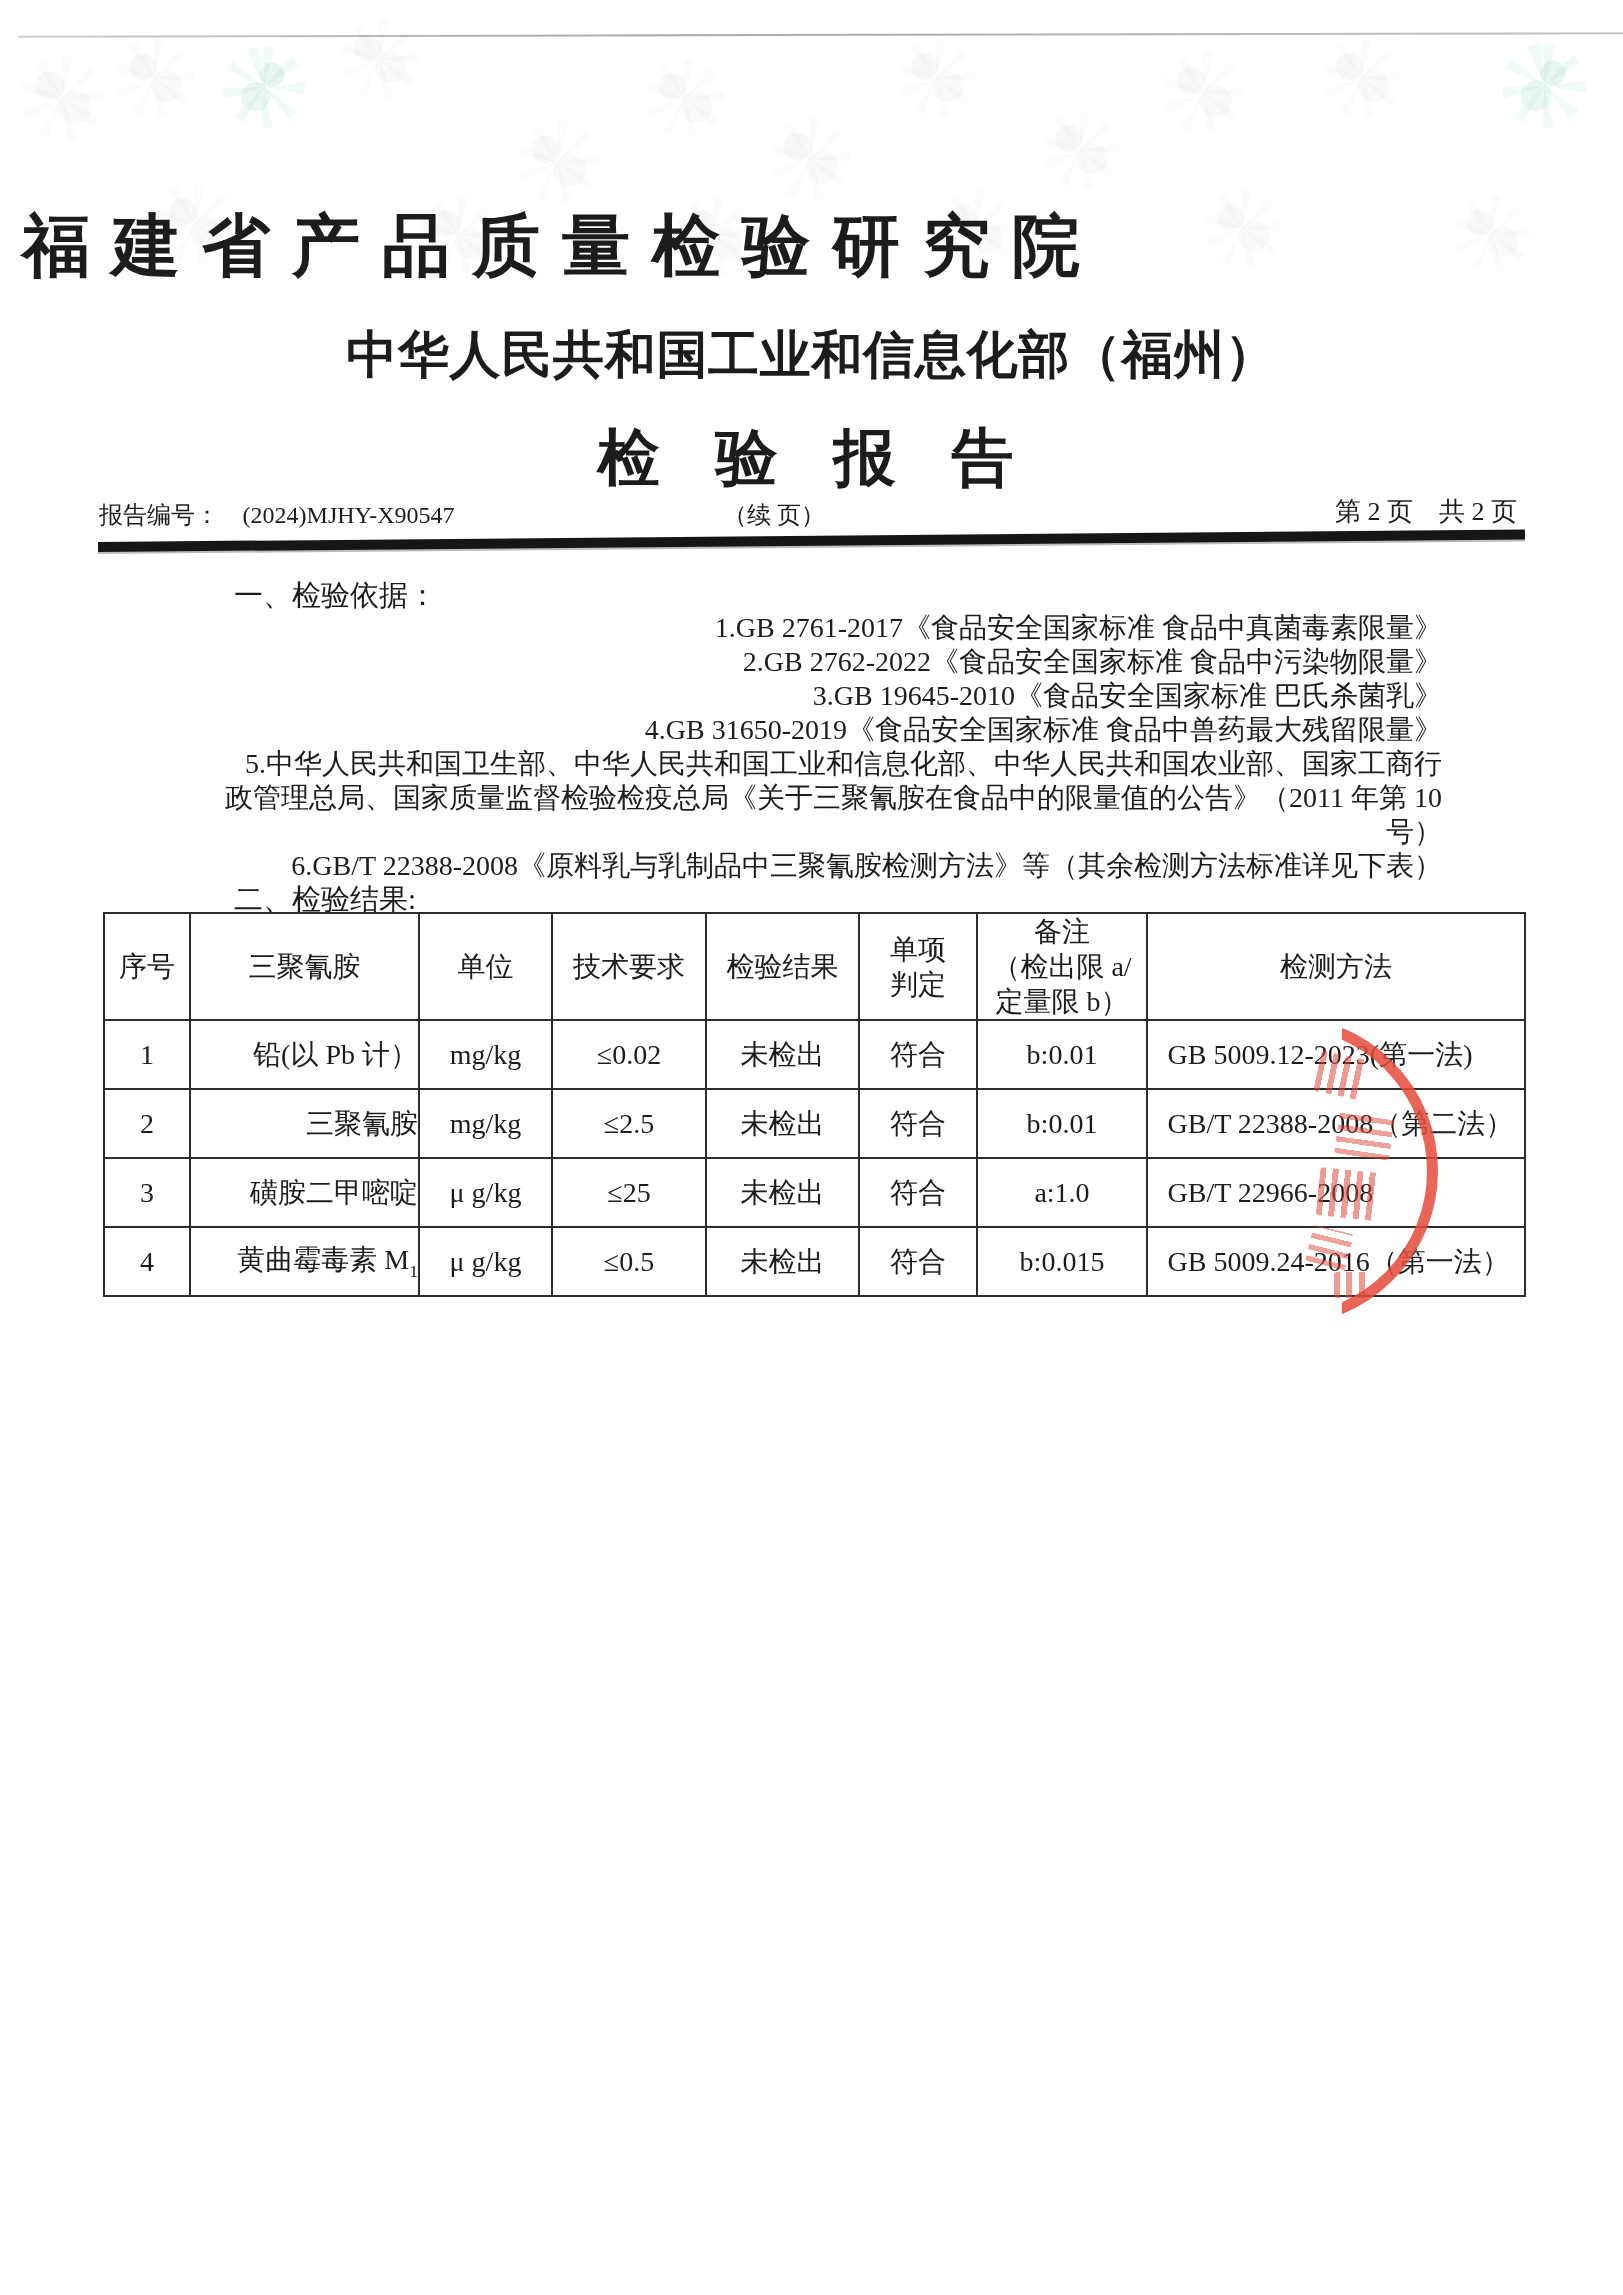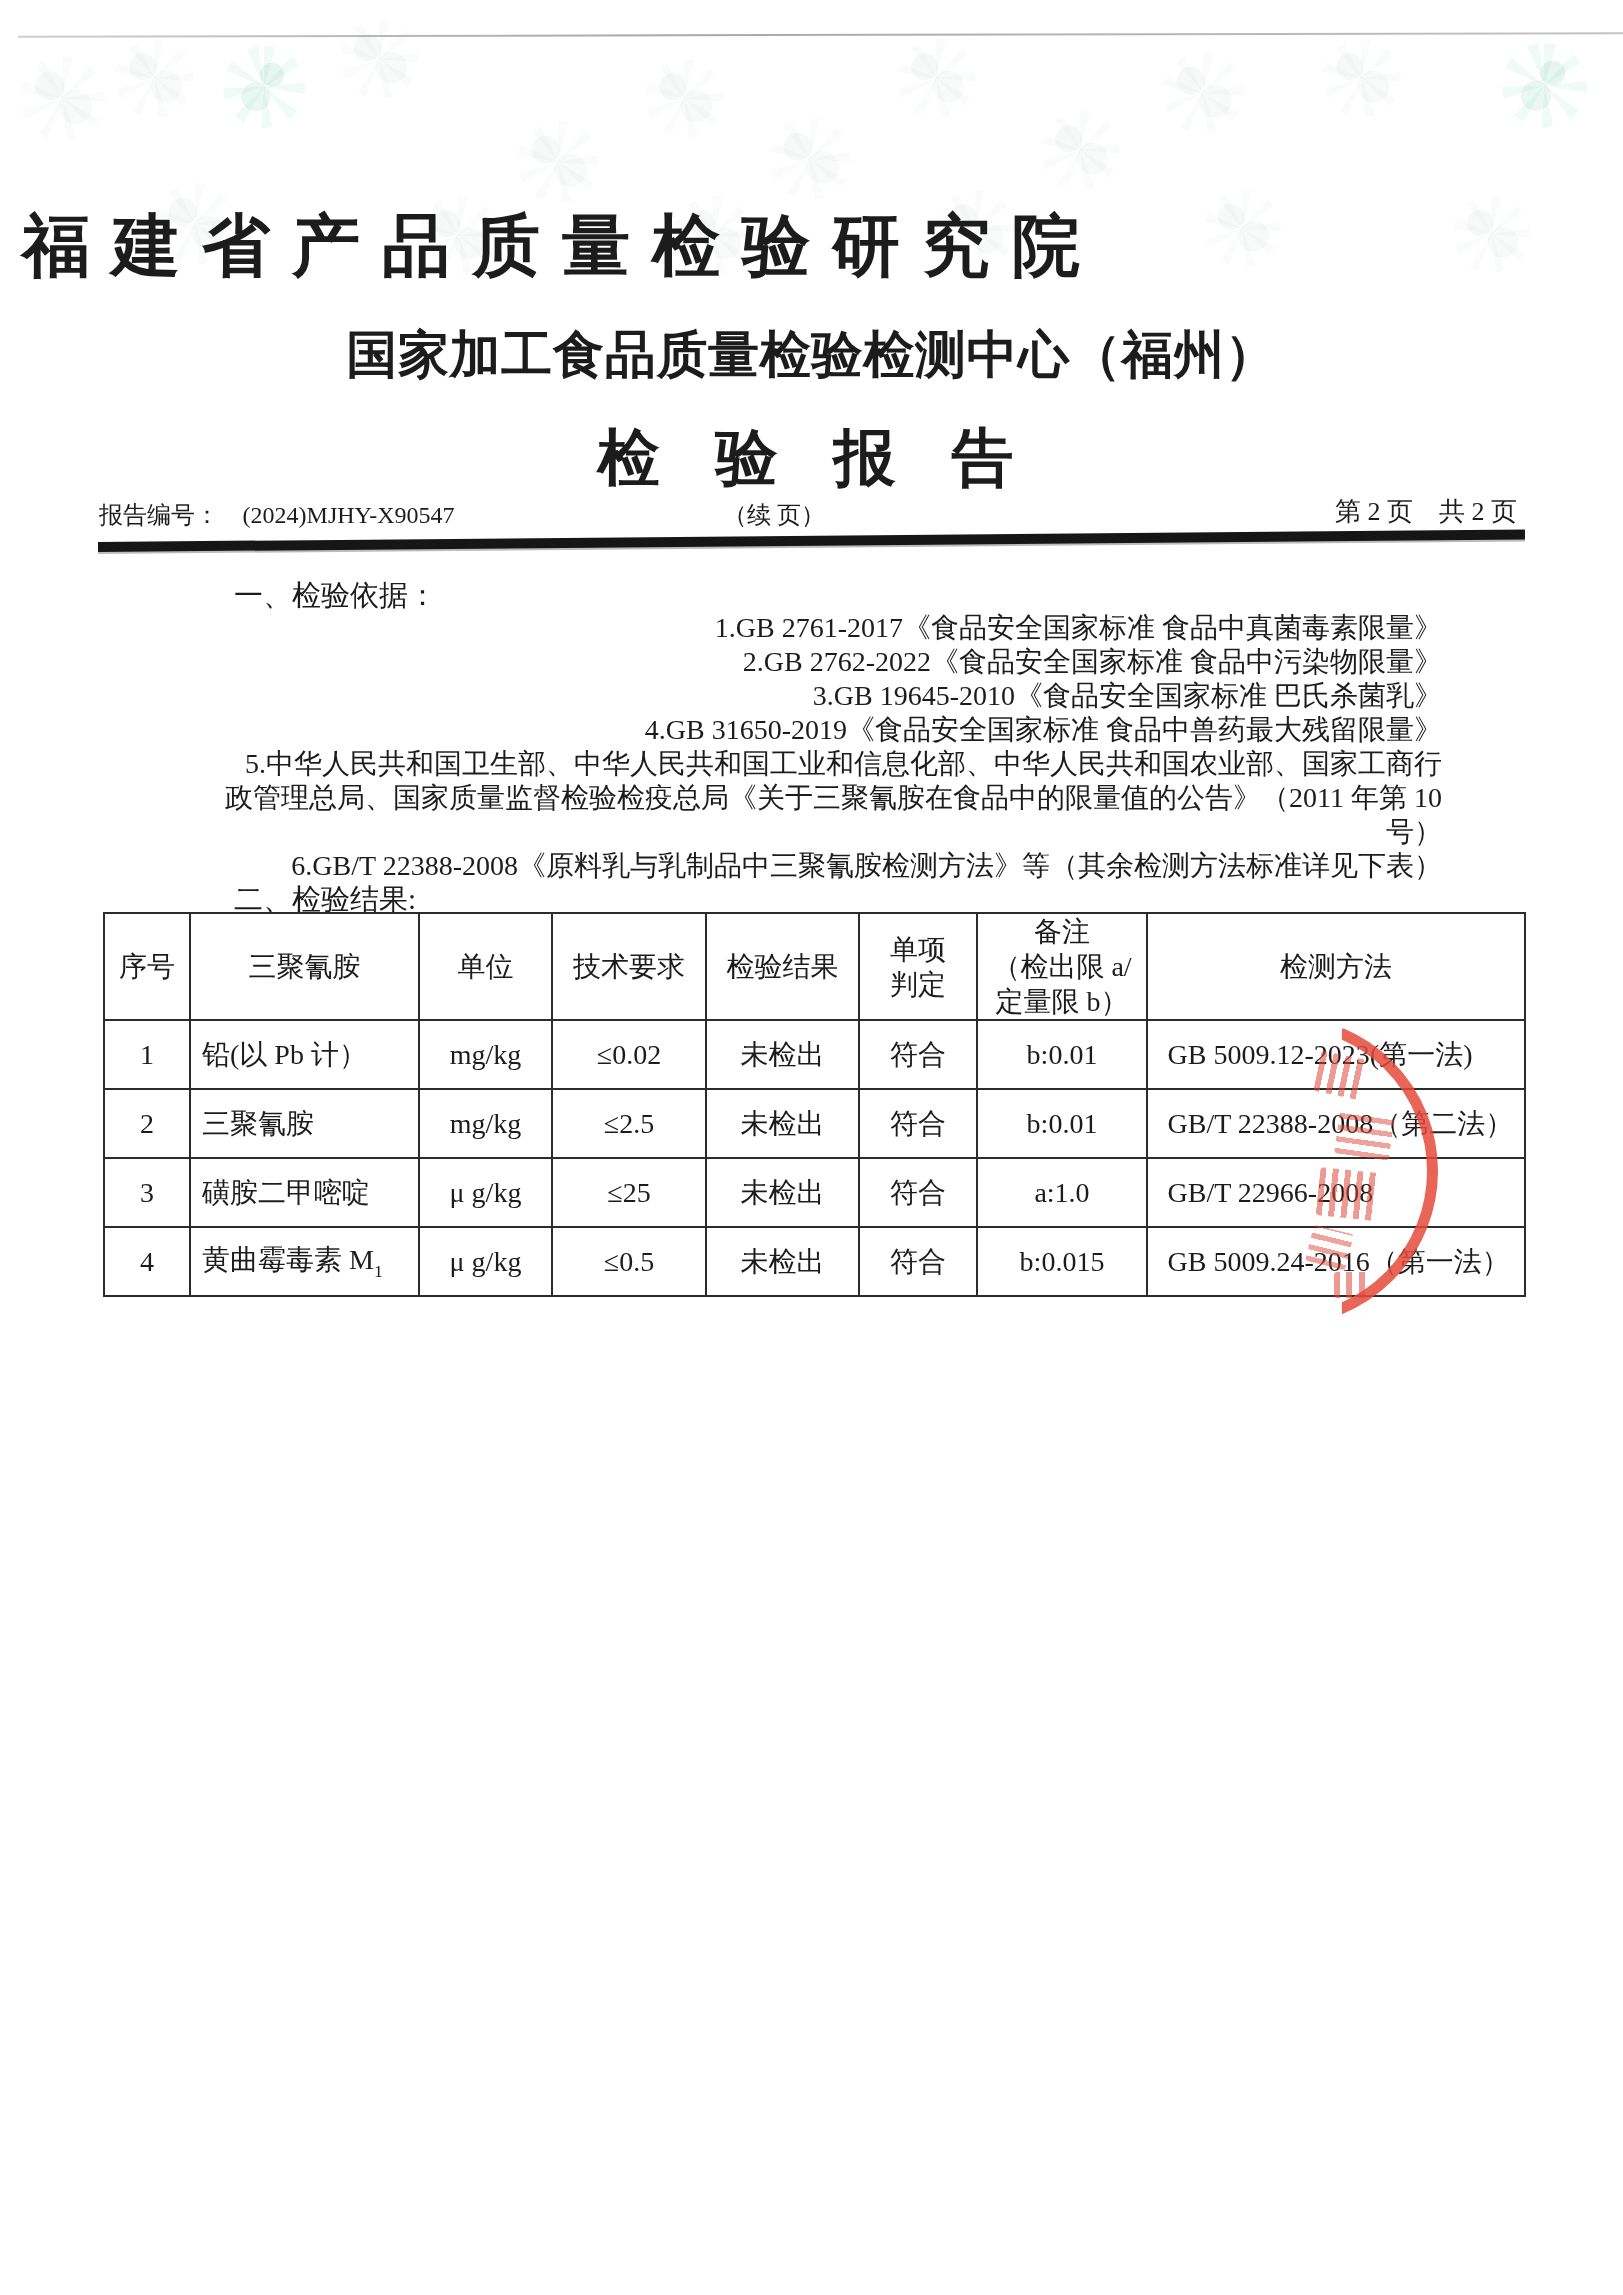--- a/index.html
+++ b/index.html
@@ -73,21 +73,21 @@
     font-size:28px; color:#1c1c1c;
     border:2.6px solid #262626;
   }
   table.results th, table.results td {
     border:2px solid #2c2c2c;
     text-align:center; vertical-align:middle;
     padding:0; overflow:hidden;
   }
   table.results thead th { height:98px; font-weight:400; white-space:pre-line; line-height:1.25; }
   table.results tbody td { height:67px; }
-  table.results td.col-item   { text-align:left; padding-left:11px;border-radius:21px; }
+  table.results td.col-item   { text-align:right; padding-left:11px;border-radius:21px; }
   table.results td.col-method { text-align:left; padding-left:19.6px; white-space:nowrap; }
   table.results sub { font-size:17.7px; vertical-align:-7.9px; }
 
   .footer-note {
     position:absolute; left:0; top:1306px; width:1623px;
     text-align:center; font-size:28px; letter-spacing:2px;
   }
 
   
   .stamp-arc {
@@ -126,21 +126,21 @@
       <div class="wm teal" style="left: 1502px; top: 43px; width: 85px; height: 85px;"></div>
       <div class="wm gray" style="left: 154px; top: 183px; width: 82px; height: 82px;"></div>
       <div class="wm gray" style="left: 419px; top: 196px; width: 79px; height: 79px;"></div>
       <div class="wm gray" style="left: 674px; top: 196px; width: 79px; height: 79px;"></div>
       <div class="wm gray" style="left: 936px; top: 190px; width: 79px; height: 79px;"></div>
       <div class="wm gray" style="left: 1204px; top: 190px; width: 77px; height: 77px;"></div>
       <div class="wm gray" style="left: 1453px; top: 196px; width: 77px; height: 77px;"></div>
     </div>
 
   <h1 class="org-title">福建省产品质量检验研究院</h1>
-  <h2 class="center-title">国家加工食品质量检验检测中心（福州）</h2>
+  <h2 class="center-title">中华人民共和国工业和信息化部（福州）</h2>
   <h2 class="report-title">检验报告</h2>
 
   <div class="meta-left">
     <span>报告编号：</span><span class="no-value">(2024)MJHY-X90547</span>
   </div>
   <div class="meta-center">（续 页）</div>
   <div class="meta-right">第 2 页　共 2 页</div>
 
   <div class="rule"></div>
 

